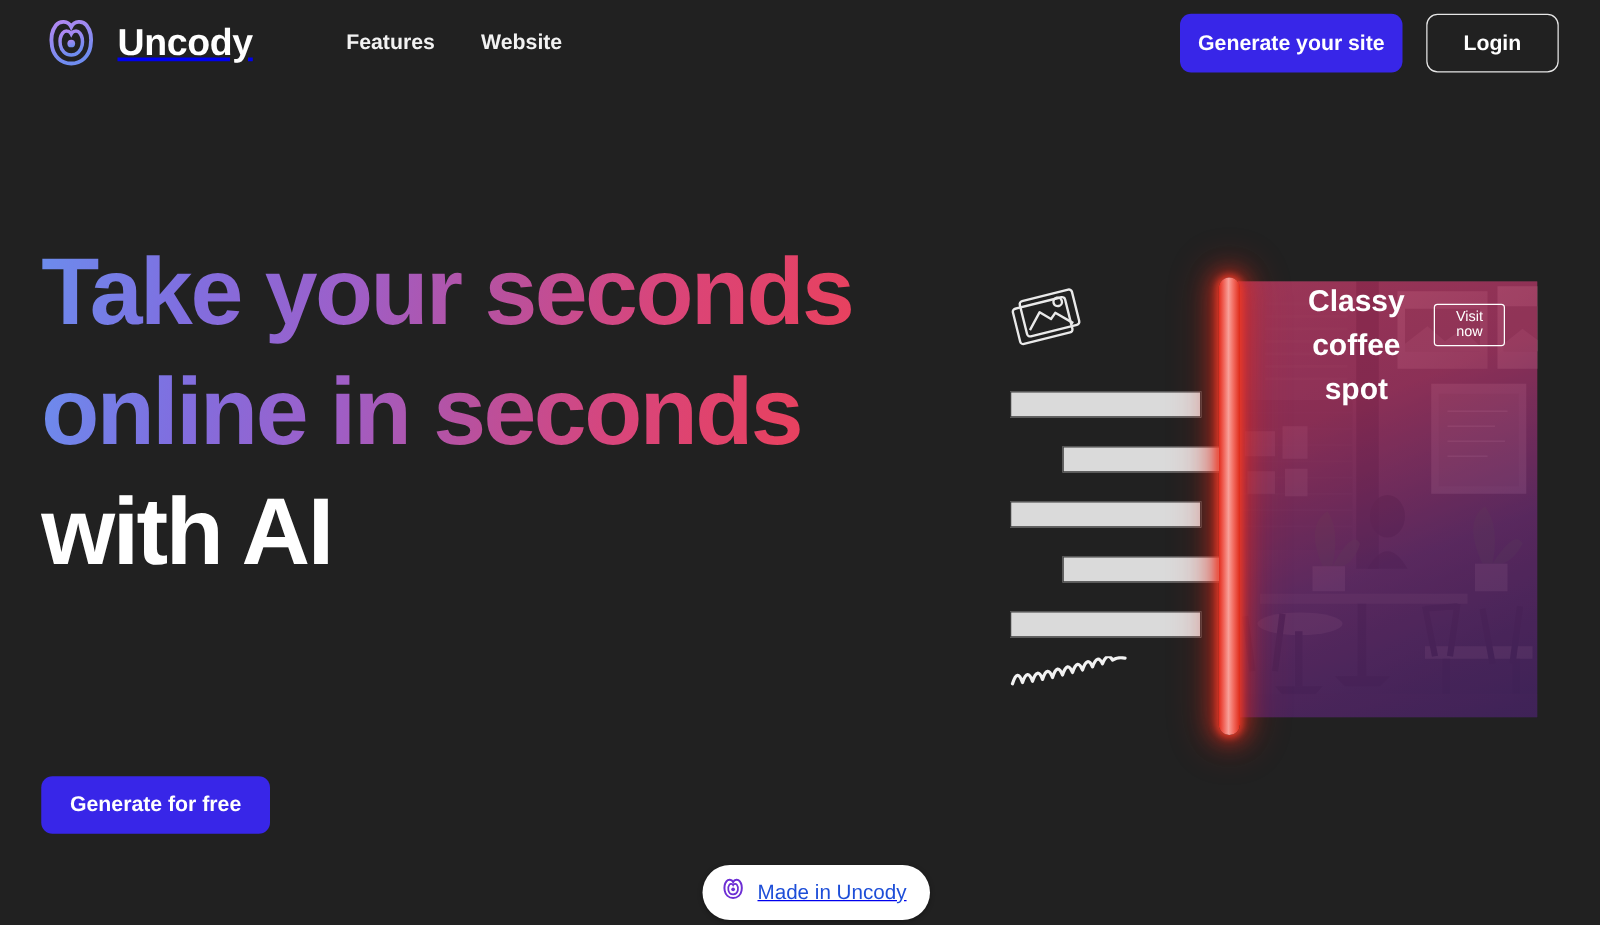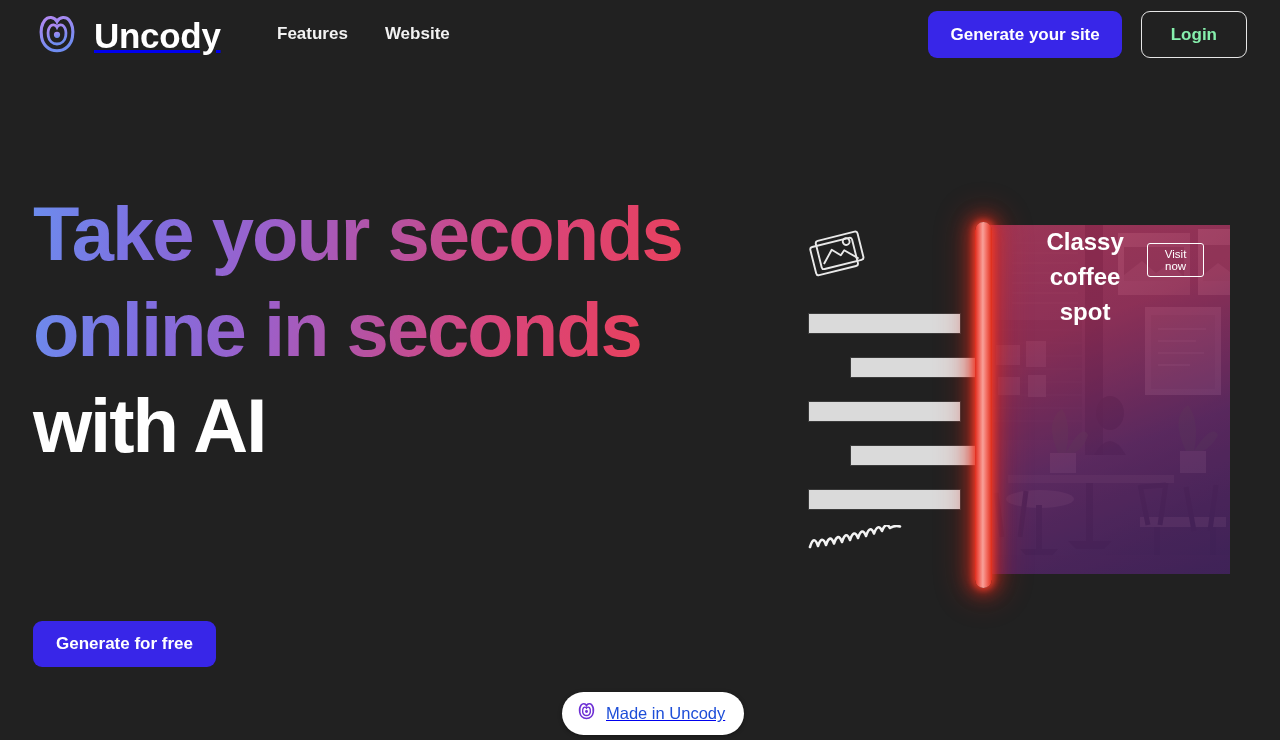--- a/index.html
+++ b/index.html
@@ -15,40 +15,40 @@
   .header {
     position: absolute; top: 0; left: 0; width: 1280px; height: 70px;
     display: flex; align-items: center;
   }
   .brand {
     position: absolute; left: 33px; top: 11px;
     display: flex; align-items: center; gap: 13px;
   }
   .logo-mark { width: 48px; height: 48px; display: block; }
   .brand-name {
-    font-size: 35px; font-weight: bold; color: #ffffff;
+    font-size: 30px; font-weight: bold; color: #ffffff;
     letter-spacing: -0.3px; line-height: 1;
   }
   .nav { position: absolute; left: 277px; top: 23px; display: flex; gap: 37px; }
   .nav-link {
     font-size: 17px; font-weight: bold; color: #f2f2f2;
     text-decoration: none; cursor: pointer; line-height: 1.3;
   }
   .header-actions {
     position: absolute; right: 33px; top: 11px;
     display: flex; align-items: center; gap: 19px;
   }
   .btn-generate-site {
     background: #3826e8; color: #ffffff; border: none;
-    border-radius: 9px; height: 47px; padding: 0 22px;
+    border-radius: 9px; height: 47px; padding: 0 14px;
     font-family: "Liberation Sans", sans-serif;
     font-size: 17px; font-weight: bold; cursor: pointer;
   }
   .btn-login {
-    background: transparent; color: #86efac;
+    background: transparent; color: #ffffff;
     border: 1.5px solid #e6e6e6; border-radius: 9px;
     height: 47px; padding: 0 29px;
     font-family: "Liberation Sans", sans-serif;
     font-size: 17px; font-weight: bold; cursor: pointer;
   }
 
   
   .hero-left { position: absolute; left: 33px; top: 186px; width: 720px; }
   .headline {
     font-size: 76px; font-weight: bold; line-height: 1.265;

